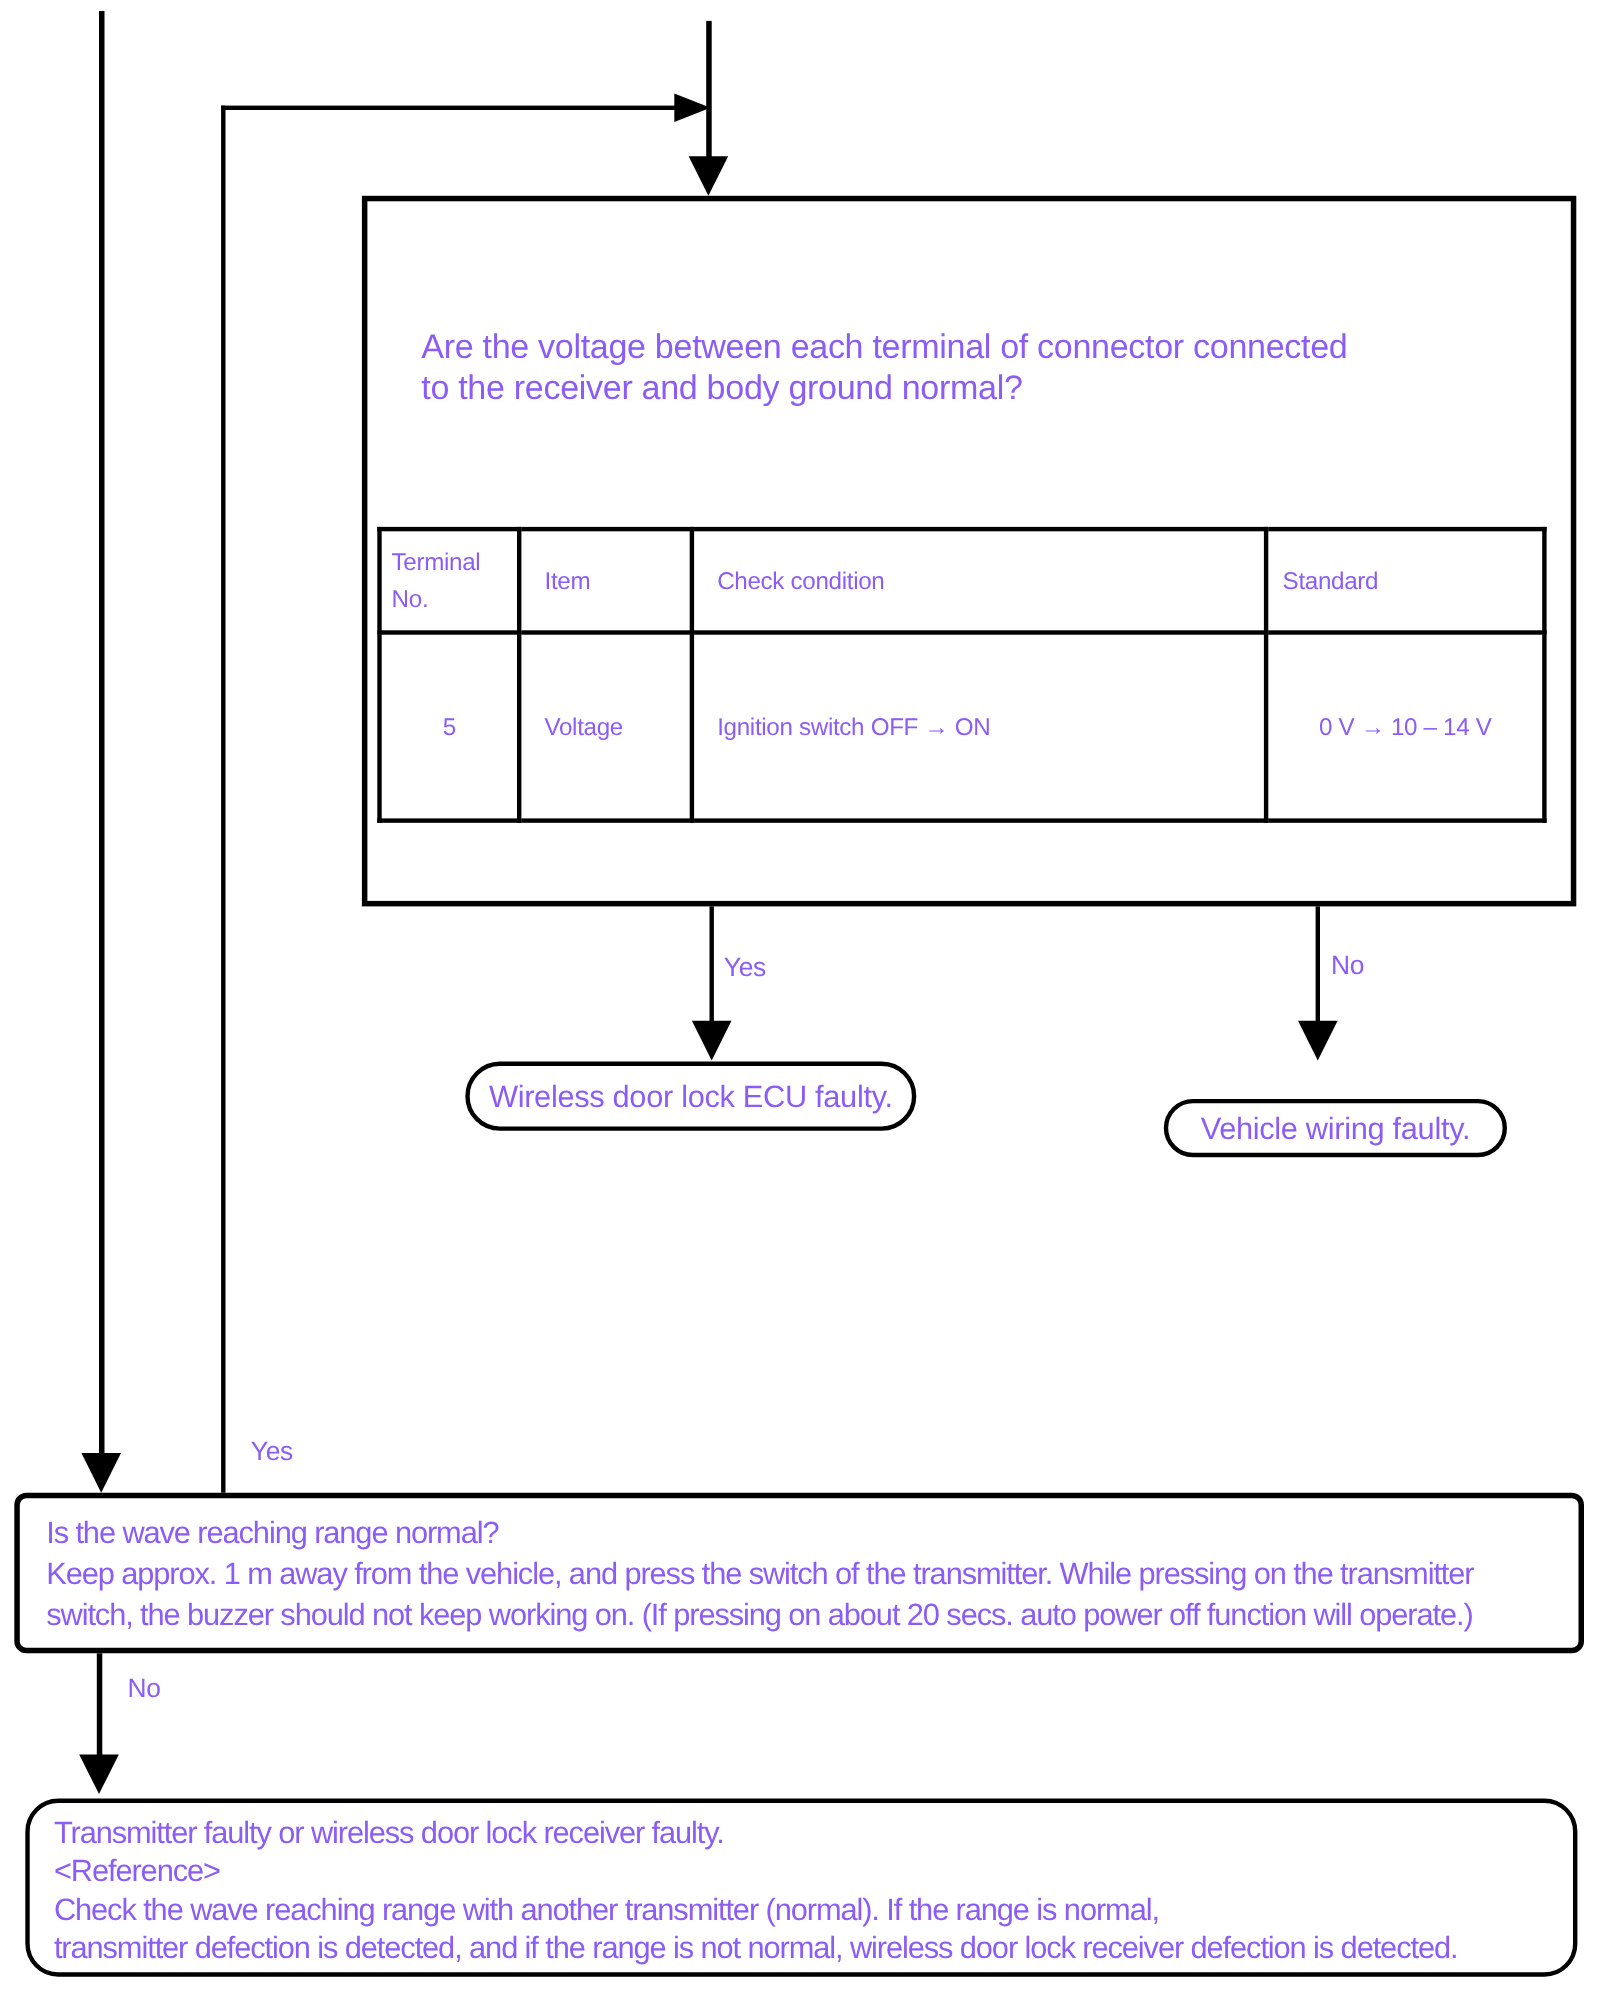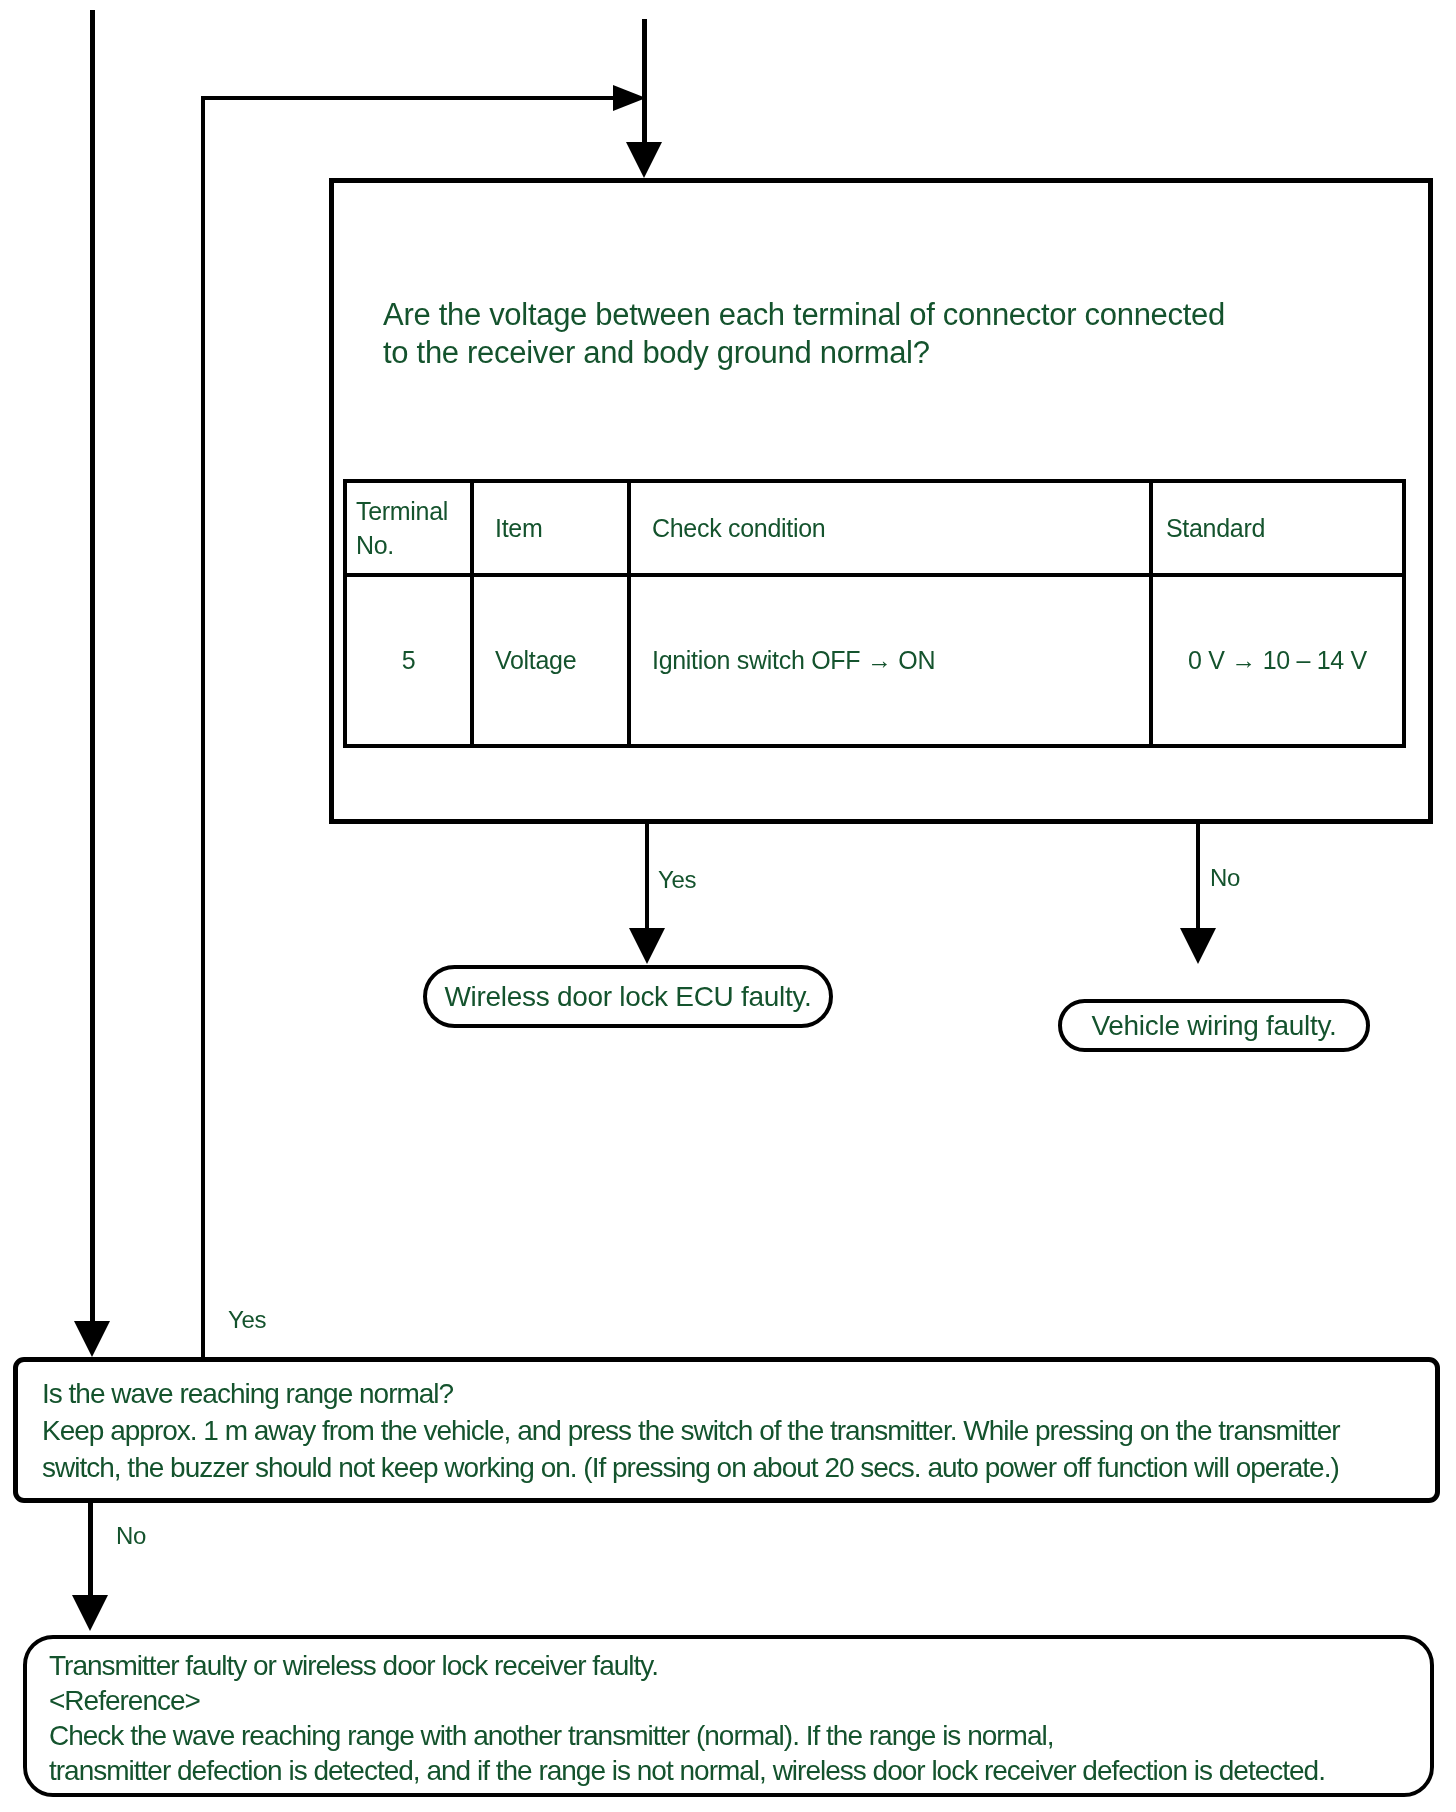--- a/index.html
+++ b/index.html
@@ -1,35 +1,35 @@
 <!DOCTYPE html>
 <html><head>
 <meta charset="utf-8">
 <style>
   html,body{margin:0;padding:0;background:#fff;}
   .page{
     position:relative;width:1456px;height:1812px;background:#ffffff;
-    font-family:"Liberation Sans", sans-serif;color:#14532d;overflow:hidden;
+    font-family:"Liberation Sans", sans-serif;color:#8b5cf6;overflow:hidden;
     letter-spacing:-0.3px;
   }
   .line{position:absolute;background:#000;}
   .arrow-down{position:absolute;width:0;height:0;
     border-left:18px solid transparent;border-right:18px solid transparent;
     border-top:36px solid #000;}
   .arrow-right{position:absolute;width:0;height:0;
     border-top:13px solid transparent;border-bottom:13px solid transparent;
     border-left:33px solid #000;}
   .box{position:absolute;border:5px solid #000;background:#fff;box-sizing:border-box;}
   .stadium{position:absolute;border:4px solid #000;background:#fff;box-sizing:border-box;
     display:flex;align-items:center;justify-content:center;font-size:28px;white-space:nowrap;}
   .label{position:absolute;font-size:24px;white-space:nowrap;}
   .qtext{position:absolute;font-size:31px;line-height:38px;white-space:nowrap;}
   table.term{
     position:absolute;left:343px;top:479px;border-collapse:collapse;table-layout:fixed;
-    font-size:25px;
+    font-size:22px;
   }
   table.term td{border:4px solid #000;vertical-align:middle;box-sizing:border-box;
     padding:0;overflow:hidden;}
   table.term .hrow td{height:94px;}
   table.term .drow td{height:171px;}
   .c0{width:127px;} .c1{width:157px;} .c2{width:522px;} .c3{width:253px;}
   .pad-l{padding-left:21px !important;text-align:left;}
   .pad-h0{padding-left:9px !important;padding-right:2px;line-height:34px;}
   .pad-h3{padding-left:13px !important;text-align:left;}
   .ctr{text-align:center;}

